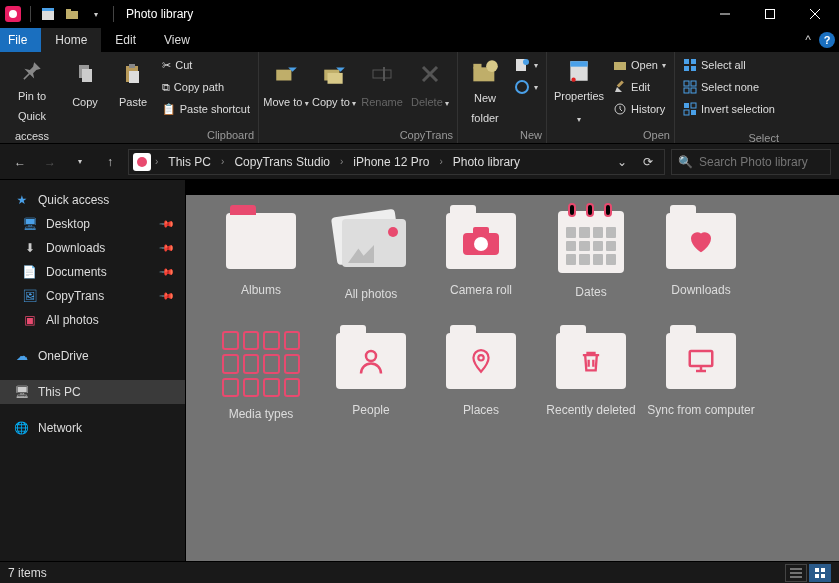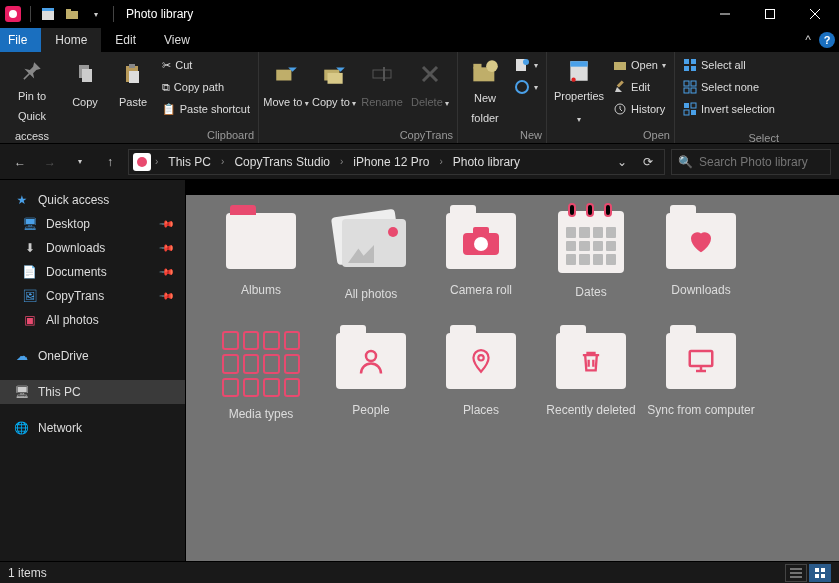--- a/index.html
+++ b/index.html
@@ -560,21 +560,21 @@
               </svg>
             </div>
           </div>
         <div class="lbl">Sync from computer</div>
       </div>
     </div>
   </div>
 </div>
 
 <div class="statusbar">
-  <span>1 items</span>
+  <span>7 items</span>
   <div class="spacer"></div>
   <div class="view-toggle">
       <svg width="12" height="12">
         <line x1="0" y1="2" x2="12" y2="2" stroke="#ccc"></line>
         <line x1="0" y1="6" x2="12" y2="6" stroke="#ccc"></line>
         <line x1="0" y1="10" x2="12" y2="10" stroke="#ccc"></line>
       </svg>
     </div>
   <div class="view-toggle active">
       <svg width="12" height="12">

